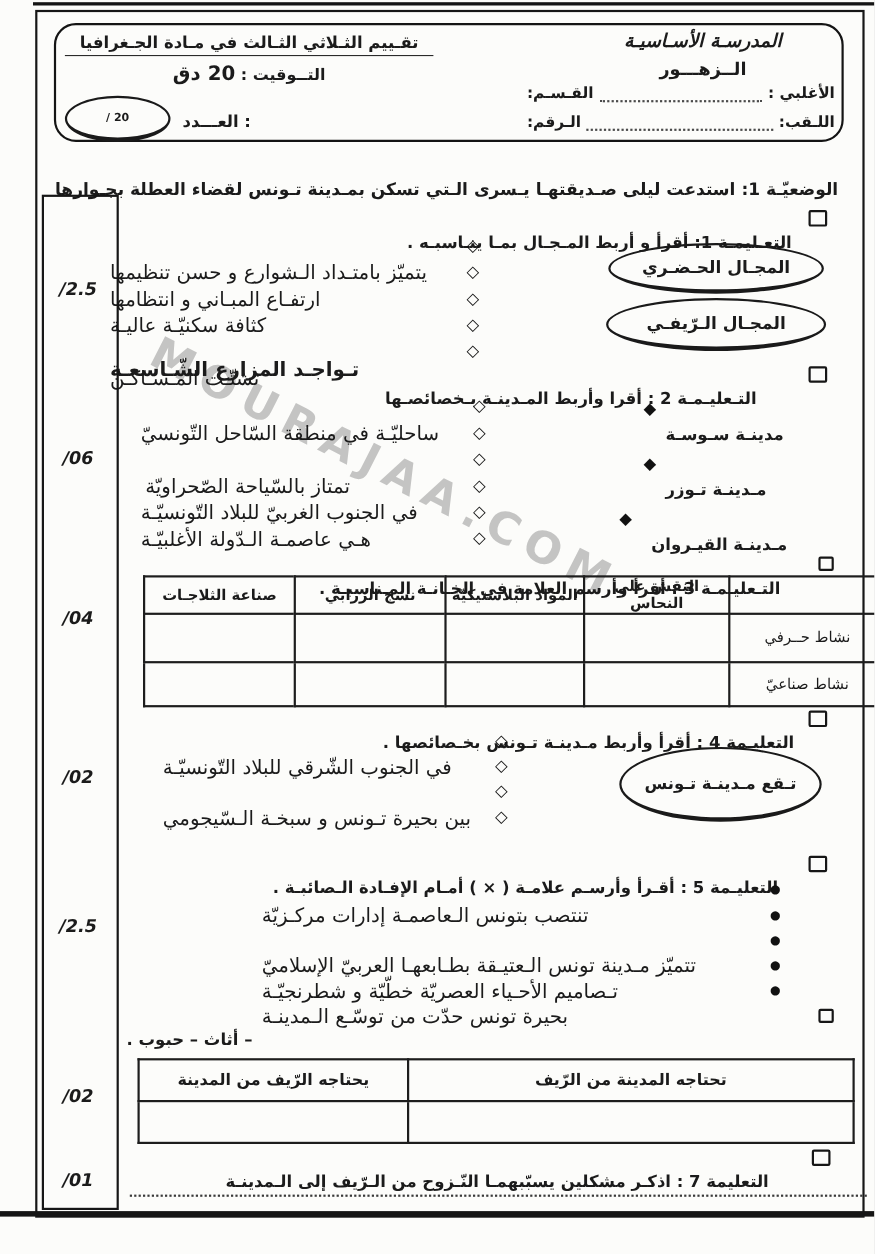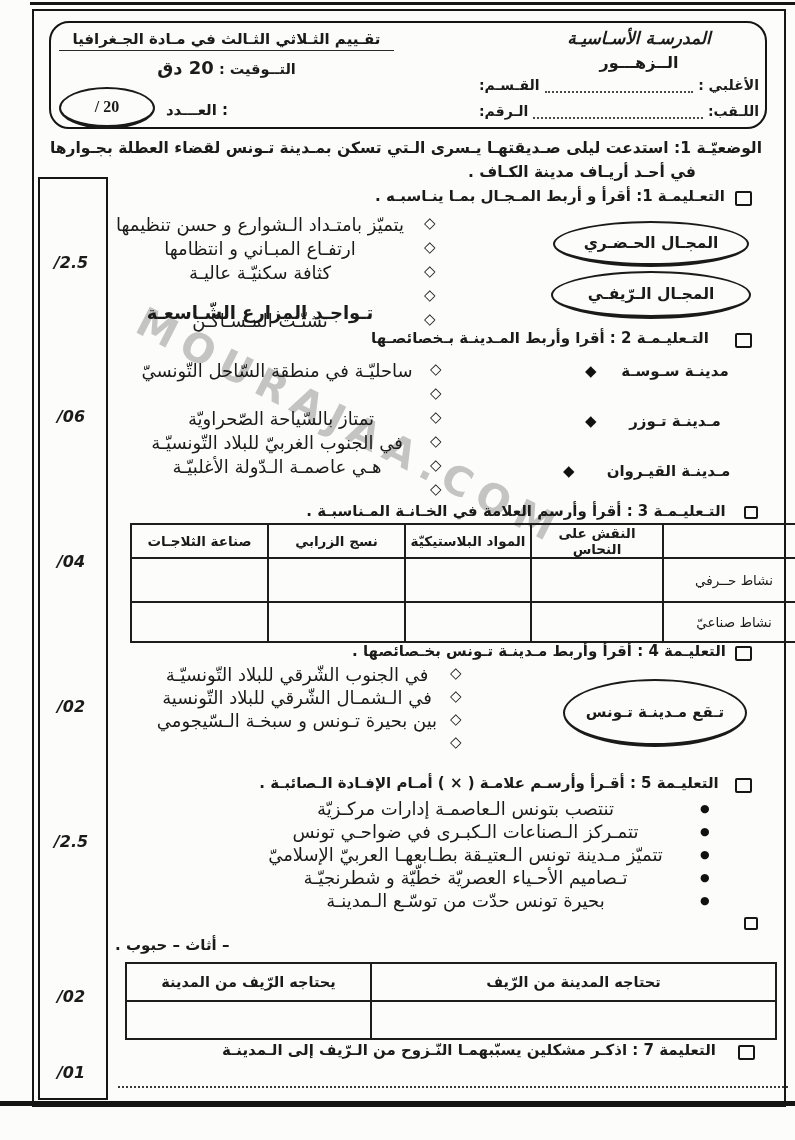--- a/index.html
+++ b/index.html
@@ -3,21 +3,21 @@
 <meta charset="utf-8">
 <style>
   html,body{margin:0;padding:0;background:#e8e8e6;}
   #page{
     position:relative;width:795px;height:1140px;margin:0 auto;
     background:#fcfcfa;overflow:hidden;
     font-family:"DejaVu Sans",sans-serif;color:#1b1b1b;
   }
   .abs{position:absolute;}
   .rtl{direction:rtl;}
-  .tr{text-align:center;}
+  .tr{text-align:left;margin-top:24px;}
   .tc{text-align:center;}
   .b{font-weight:700;}
   .sb{font-weight:600;}
   .nw{white-space:nowrap;}
   .line{background:#151515;}
   .box{border:2px solid #161616;}
   .oval{
     border:2px solid #1a1a1a;border-bottom-width:4px;border-radius:50%;
     display:flex;align-items:center;justify-content:center;
     font-weight:700;background:transparent;
@@ -68,25 +68,24 @@
       <span class="dots"></span>
       <span>القـسـم:</span>
     </div>
     <div class="abs rtl dotrow" style="left:428px;top:80px;width:280px;">
       <span>اللـقب:</span>
       <span class="dots"></span>
       <span>الـرقم:</span>
     </div>
 
     <div class="abs tc b" style="left:100px;top:78px;width:92px;font-size:15px;">العـــدد :</div>
-    <div class="abs oval" style="left:8px;top:64px;width:92px;height:36px;font-size:16px;font-family:Liberation Serif, serif;">/ 20</div>
+    <div class="abs oval" style="left:8px;top:64px;width:92px;height:36px;font-size:10px;">/ 20</div>
   </div>
 
   <div class="abs tr rtl sb nw" style="left:60px;top:139px;width:702px;font-size:15.5px;">الوضعيّـة 1: استدعت ليلى صـديقتهـا يـسرى الـتي تسكن بمـدينة تـونس لقضاء العطلة بجـوارها</div>
-  <div class="abs tr rtl sb nw" style="left:402px;top:163px;width:360px;font-size:15.5px;">في أحـد أريـاف مدينة الكـاف .</div>
 
   <span class="abs checkbox" style="left:735px;top:191px;"></span>
   <div class="abs tr rtl instr nw" style="left:370px;top:187px;width:360px;">التعـليمـة 1: أقرأ و أربط المـجـال بمـا ينـاسبـه .</div>
 
   <span class="abs diamond" style="left:424px;top:216px;">◇</span>
   <div class="abs tr rtl item nw" style="left:100px;top:214px;width:320px;">يتميّز بامتـداد الـشوارع و حسن تنظيمها</div>
   <span class="abs diamond" style="left:424px;top:240px;">◇</span>
   <div class="abs tr rtl item nw" style="left:100px;top:238px;width:320px;">ارتفـاع المبـاني و انتظامها</div>
   <span class="abs diamond" style="left:424px;top:264px;">◇</span>
   <div class="abs tr rtl item nw" style="left:100px;top:262px;width:320px;">كثافة سكنيّـة عاليـة</div>
@@ -147,34 +146,32 @@
     </tr>
   </tbody>
     </table>
 
   <span class="abs checkbox" style="left:735px;top:646px;"></span>
   <div class="abs tr rtl instr nw" style="left:348px;top:642px;width:382px;">التعليـمة 4 : أقرأ وأربط مـدينـة تـونس بخـصائصها .</div>
 
   <span class="abs diamond" style="left:450px;top:666px;">◇</span>
   <div class="abs tr rtl item nw" style="left:148px;top:664px;width:298px;">في الجنوب الشّرقي للبلاد التّونسيّـة</div>
   <span class="abs diamond" style="left:450px;top:689px;">◇</span>
-  <div class="abs tr rtl item nw" style="left:148px;top:687px;width:298px;">في الـشمـال الشّرقي للبلاد التّونسية</div>
   <span class="abs diamond" style="left:450px;top:712px;">◇</span>
   <div class="abs tr rtl item nw" style="left:148px;top:710px;width:298px;">بين بحيرة تـونس و سبخـة الـسّيجومي</div>
   <span class="abs diamond" style="left:450px;top:735px;">◇</span>
 
   <div class="abs oval" style="left:563px;top:679px;width:180px;height:62px;font-size:15px;">تـقع مـدينـة تـونس</div>
 
   <span class="abs checkbox" style="left:735px;top:778px;"></span>
   <div class="abs tr rtl instr nw" style="left:248px;top:774px;width:482px;">التعليـمة 5 : أقـرأ وأرسـم علامـة ( × ) أمـام الإفـادة الـصائبـة .</div>
 
   <span class="abs bullet" style="left:700px;top:803px;">●</span>
   <div class="abs tr rtl item nw" style="left:238px;top:798px;width:455px;">تنتصب بتونس الـعاصمـة إدارات مركـزيّة</div>
   <span class="abs bullet" style="left:700px;top:826px;">●</span>
-  <div class="abs tr rtl item nw" style="left:238px;top:821px;width:455px;">تتمـركز الـصناعات الـكبـرى في ضواحـي تونس</div>
   <span class="abs bullet" style="left:700px;top:849px;">●</span>
   <div class="abs tr rtl item nw" style="left:238px;top:844px;width:455px;">تتميّز مـدينة تونس الـعتيـقة بطـابعهـا العربيّ الإسلاميّ</div>
   <span class="abs bullet" style="left:700px;top:872px;">●</span>
   <div class="abs tr rtl item nw" style="left:238px;top:867px;width:455px;">تـصاميم الأحـياء العصريّة خطّيّة و شطرنجيّـة</div>
   <span class="abs bullet" style="left:700px;top:895px;">●</span>
   <div class="abs tr rtl item nw" style="left:238px;top:890px;width:455px;">بحيرة تونس حدّت من توسّـع الـمدينـة</div>
 
   <span class="abs checkbox sm" style="left:744px;top:917px;"></span>
   <div class="abs rtl instr nw" style="left:115px;top:936px;">– أثاث – حبوب .</div>
 

